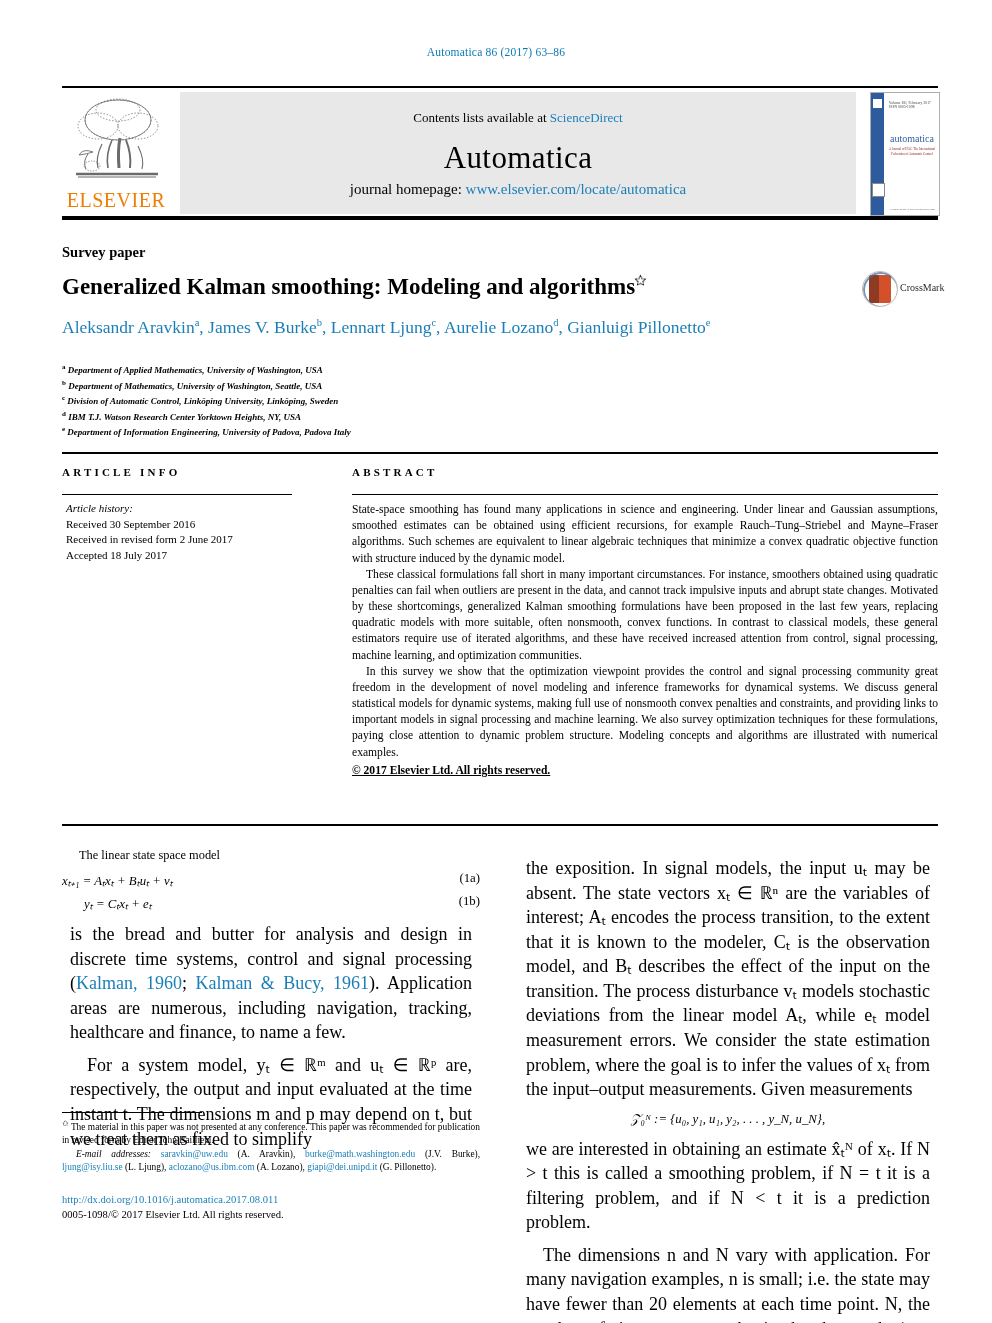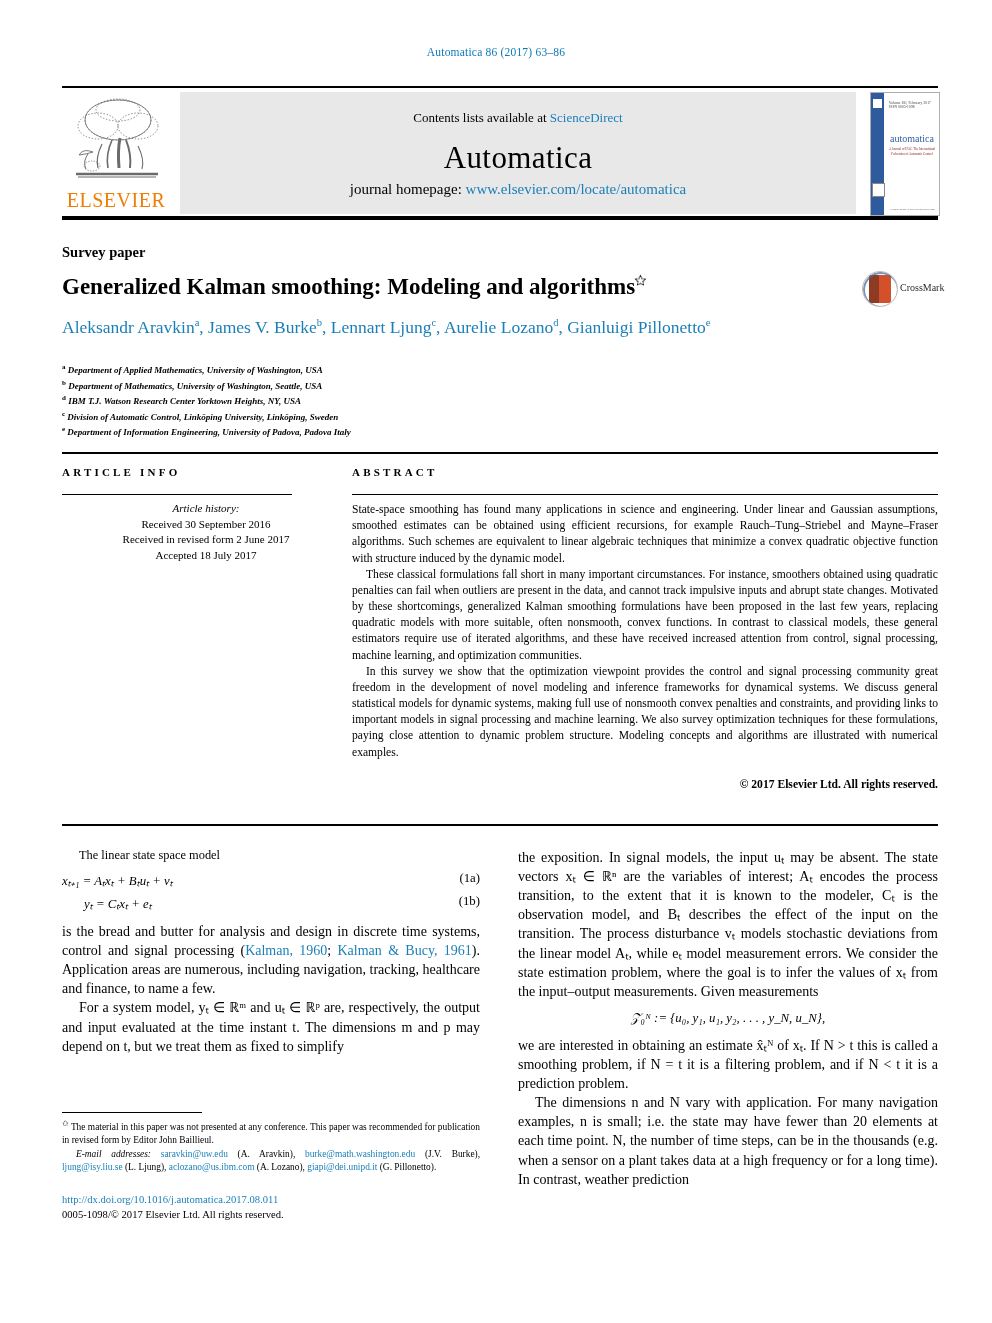--- a/index.html
+++ b/index.html
@@ -292,48 +292,48 @@
     background: #000;
   }
   .abstract-rule {
     position: absolute;
     top: 494px; left: 352px;
     width: 586px; height: 1px;
     background: #000;
   }
   .history {
     position: absolute;
-    top: 501px; left: 76px;
+    top: 501px; left: 66px;
     width: 260px;
     font-size: 11px;
     line-height: 1.42;
-    text-align: center;
   }
   .history .hist-title {
     font-style: italic;
   }
   .abstract {
     position: absolute;
     top: 502px;
     left: 352px;
     width: 586px;
     font-size: 11.6px;
     line-height: 1.395;
     text-align: justify;
   }
   .abstract p {
     margin: 0;
   }
   .abstract p + p {
     text-indent: 14px;
   }
   .copyright {
-    margin-top: 16px;
-    text-align: right;
-    font-weight: bold;
+    margin-top: 2px;
+    text-align: left;
+    font-weight: bold;
+    text-decoration: underline;
   }
 
   
   .col-left {
     position: absolute;
     top: 848px;
     left: 62px;
     width: 418px;
   }
   .col-right {
@@ -341,24 +341,24 @@
     top: 848px;
     left: 518px;
     width: 420px;
   }
   h2.section {
     margin: 0 0 18px 0;
     font-size: 13.5px;
     font-weight: bold;
   }
   .body-text {
-    font-size: 14px;
+    font-size: 18px;
     line-height: 1.365;
     text-align: justify;
-    margin: 0;
+    margin: 8px;
   }
   .body-text.indent {
     text-indent: 17px;
   }
   .lead-line {
     font-size: 12.4px;
     text-indent: 17px;
     margin: 0 0 8px 0;
   }
   .eqn-row {
@@ -493,22 +493,22 @@
     <span>Aleksandr Aravkin</span><sup>a</sup>,
     <span>James V. Burke</span><sup>b</sup>,
     <span>Lennart Ljung</span><sup>c</sup>,
     <span>Aurelie Lozano</span><sup>d</sup>,
     <span>Gianluigi Pillonetto</span><sup>e</sup>
   </div>
 
   <div class="affiliations">
     <div><sup>a</sup> <span>Department of Applied Mathematics, University of Washington, USA</span></div>
     <div><sup>b</sup> <span>Department of Mathematics, University of Washington, Seattle, USA</span></div>
+    <div><sup>c</sup> <span>Division of Automatic Control, Linköping University, Linköping, Sweden</span></div>
     <div><sup>d</sup> <span>IBM T.J. Watson Research Center Yorktown Heights, NY, USA</span></div>
-    <div><sup>c</sup> <span>Division of Automatic Control, Linköping University, Linköping, Sweden</span></div>
     <div><sup>e</sup> <span>Department of Information Engineering, University of Padova, Padova Italy</span></div>
   </div>
 
   <div class="crossmark">
     <div class="crossmark-badge">
       <div class="cm-left"></div>
       <div class="cm-right"></div>
       <div class="cm-ring"></div>
     </div>
     <div class="crossmark-label">CrossMark</div>

